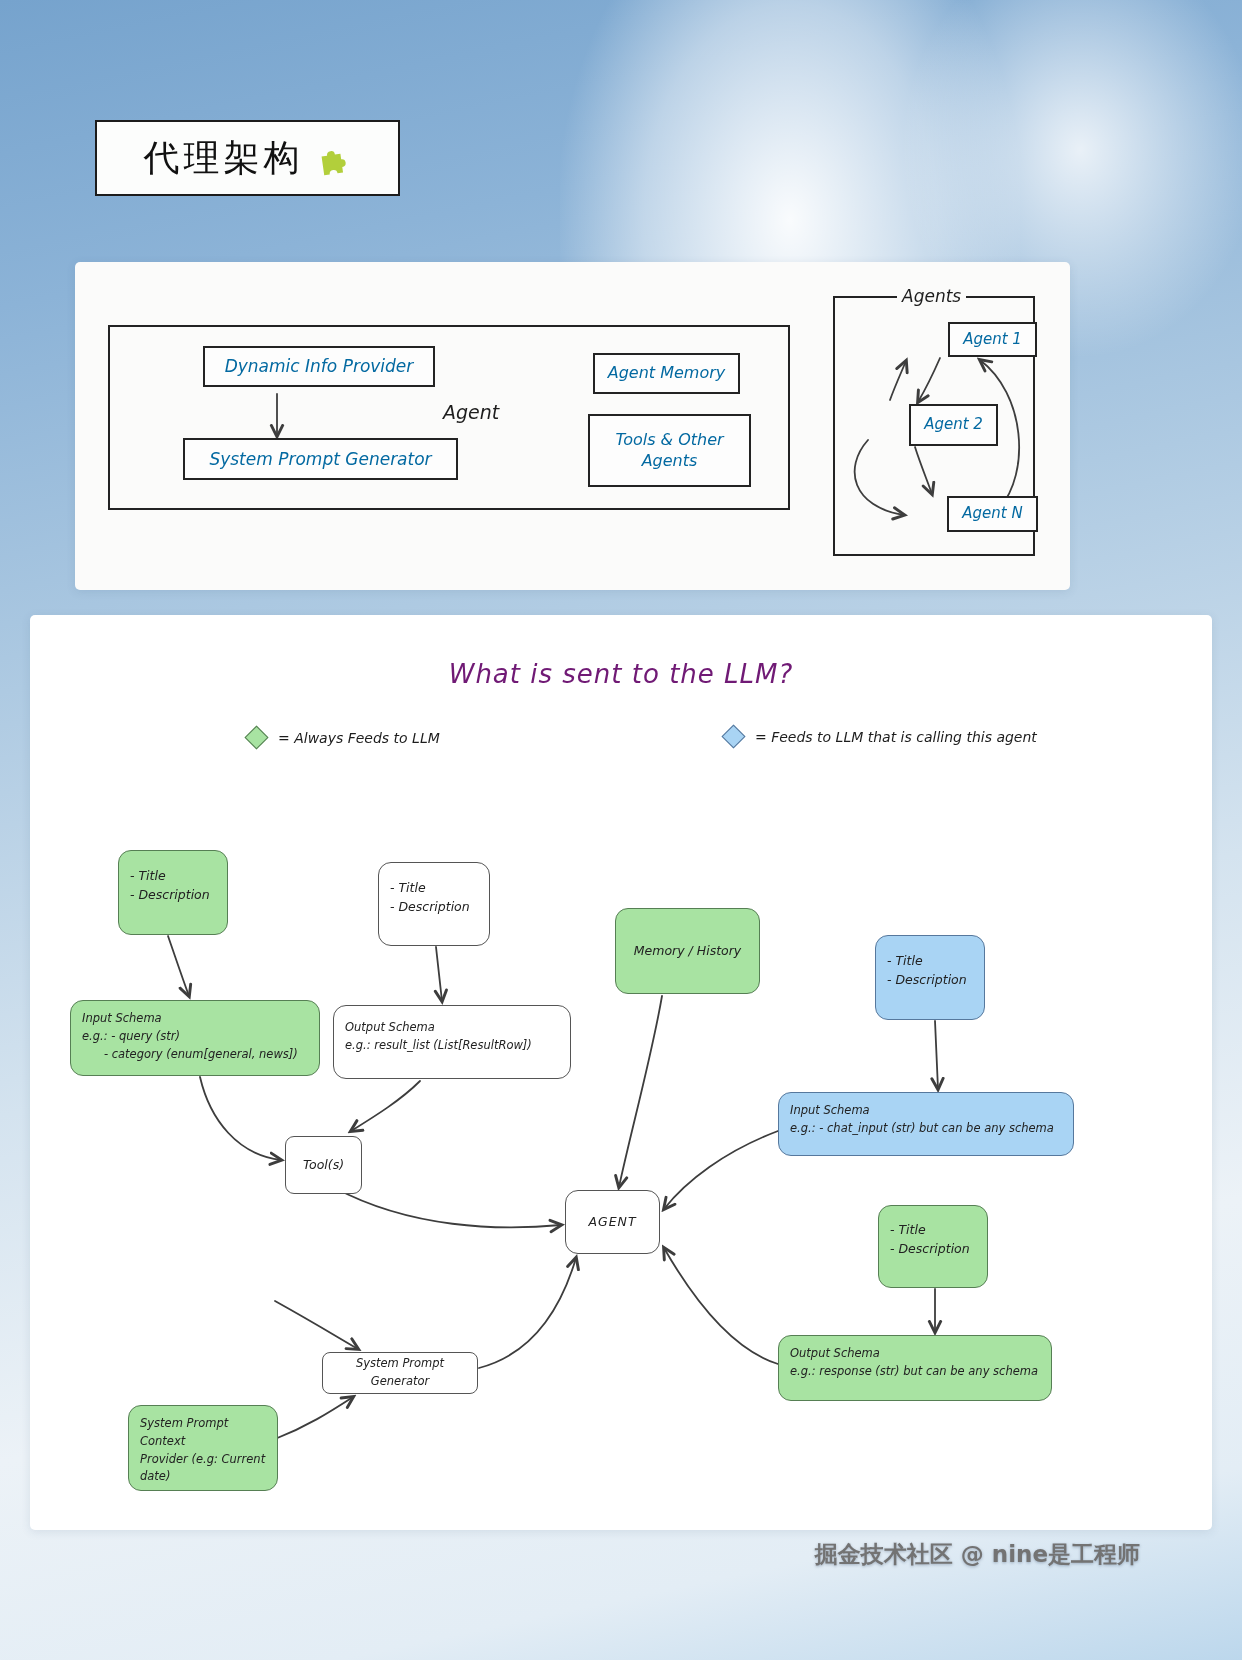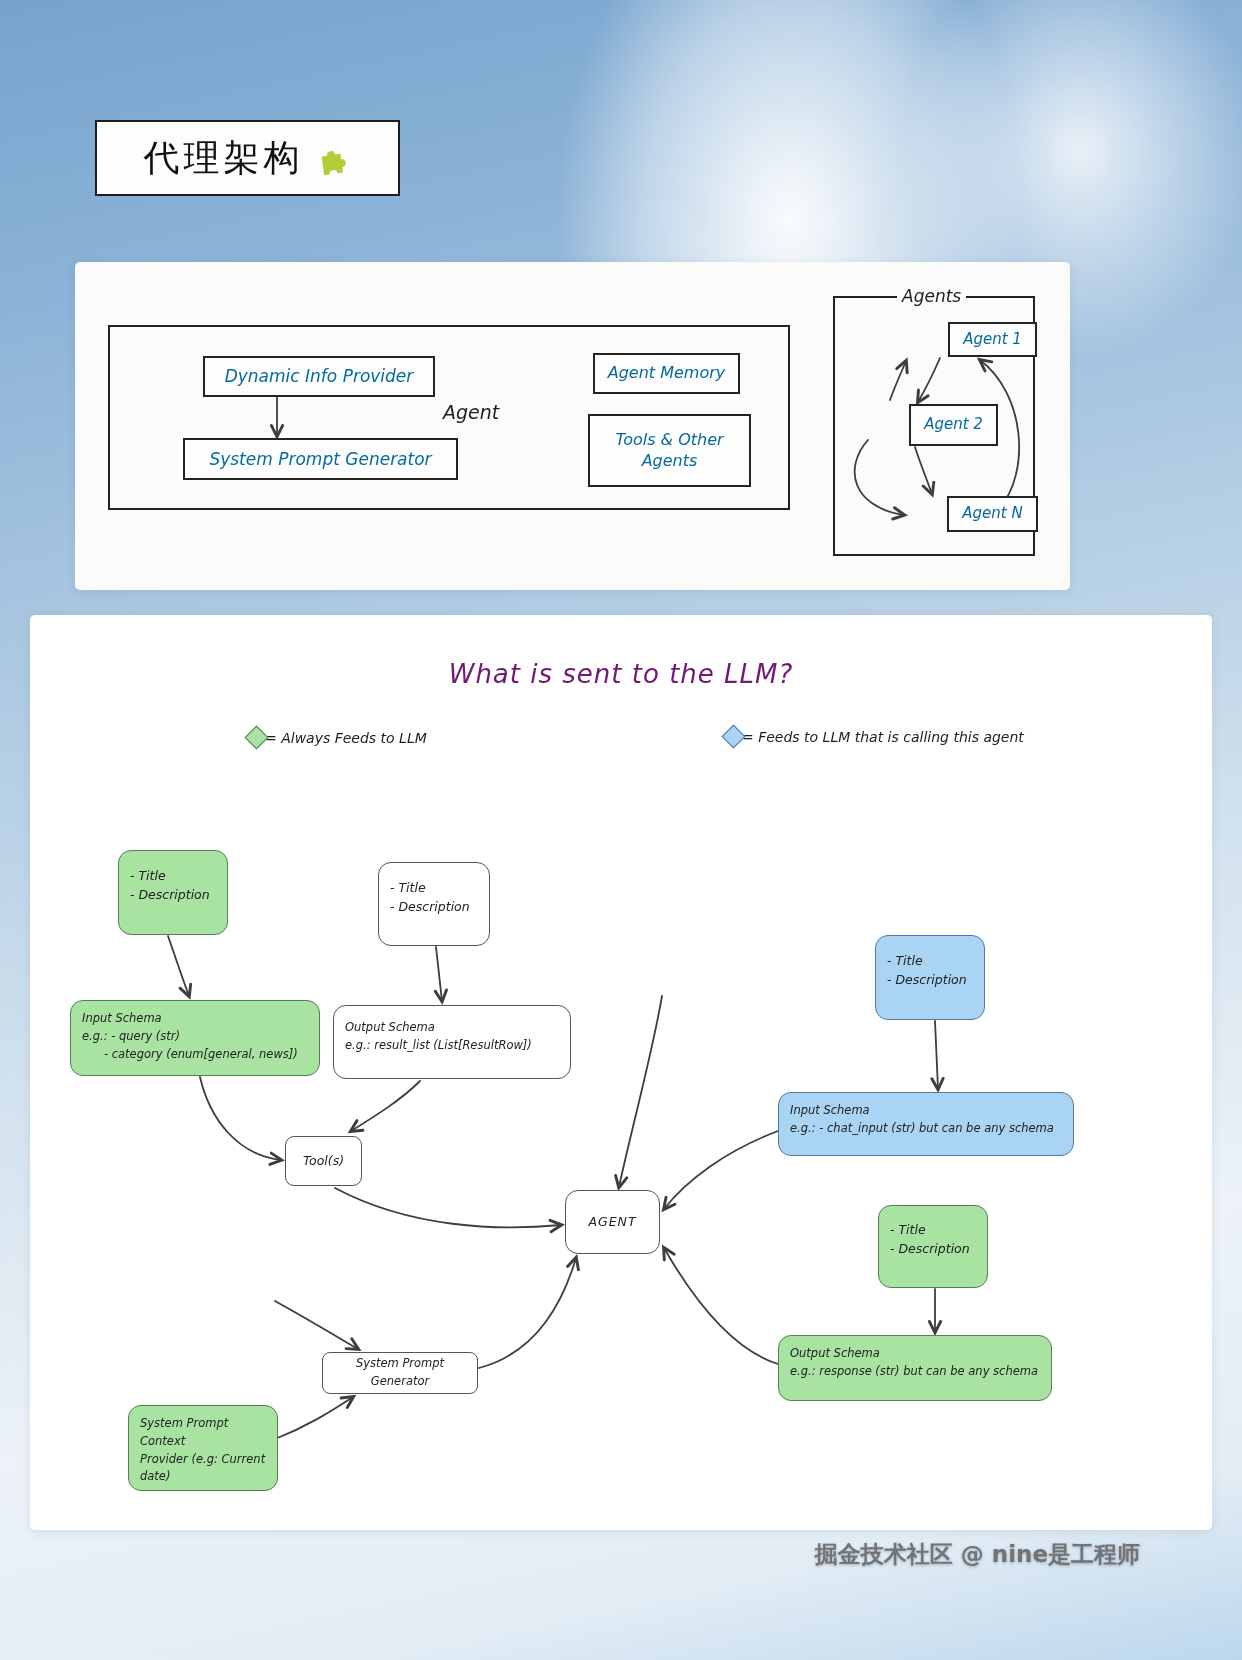--- a/index.html
+++ b/index.html
@@ -48,21 +48,21 @@
   }
   .node.green { background:var(--green,#a8e3a2); border-color:#567f54; }
   .node.blue  { background:var(--blue,#a9d4f4);  border-color:#56789d; }
   .node.center{ display:flex; align-items:center; justify-content:center; text-align:center; }
   .node.small { font-size:11.5px; line-height:1.55; }
 
   .diagram-title {
     position:absolute; left:0; top:44px; width:100%; text-align:center;
     font-style:italic; font-size:26px; color:#701a75; z-index:6; letter-spacing:1px;
   }
-  .legend { position:absolute; display:flex; align-items:center; z-index:6; }
+  .legend { position:absolute; display:flex; align-items:center; gap:13px; z-index:6; }
   .diamond { width:17px; height:17px; transform:rotate(45deg); border:1.5px solid #555; flex:0 0 auto; }
   .diamond.green { background:var(--green,#a8e3a2); border-color:#567f54; }
   .diamond.blue  { background:var(--blue,#a9d4f4);  border-color:#56789d; }
   .legend-label { font-style:italic; font-size:14px; color:#1d1d1d; }
 
   .footer-credit {
     position:absolute; right:102px; top:1539px; z-index:8;
     color:#737373; font-weight:bold; font-size:23px;
     text-shadow:0 1px 3px rgba(40,60,90,.35);
   }
@@ -92,21 +92,21 @@
     <path d="M865,96 C858,112 850,128 843,140" marker-end="url(#ah1)"></path>
     <path d="M840,185 C845,201 852,218 857,232" marker-end="url(#ah1)"></path>
     <path d="M924,247 C956,210 950,132 905,98" marker-end="url(#ah1)"></path>
     <path d="M793,178 C768,206 777,245 829,253" marker-end="url(#ah1)"></path>
     <path d="M815,138 C820,124 826,111 831,99" marker-end="url(#ah1)"></path>
   </svg>
 
   <div class="outline-rect" style="left:33px;top:63px;width:682px;height:185px;"></div>
   <div class="float-label" style="left:368px;top:139px;font-size:19px;">Agent</div>
 
-  <div class="hand-rect" style="left:88px;top:94px;width:232px;height:41px;font-size:17px;">Dynamic Info Provider</div>
+  <div class="hand-rect" style="left:88px;top:84px;width:232px;height:41px;font-size:17px;">Dynamic Info Provider</div>
   <div class="hand-rect" style="left:68px;top:176px;width:275px;height:42px;font-size:17px;">System Prompt Generator</div>
   <div class="hand-rect" style="left:478px;top:91px;width:147px;height:41px;font-size:16px;">Agent Memory</div>
   <div class="hand-rect" style="left:473px;top:152px;width:163px;height:73px;font-size:16px;">Tools &amp; Other
 Agents</div>
 
   <div class="outline-rect" style="left:758px;top:34px;width:202px;height:260px;background:#fbfbfa;z-index:3;"></div>
   <div class="float-label bg-label" style="left:822px;top:24px;font-size:17px;">Agents</div>
   <div class="hand-rect" style="left:833px;top:60px;width:89px;height:35px;font-size:15px;">Agent 1</div>
   <div class="hand-rect" style="left:794px;top:142px;width:89px;height:42px;font-size:15px;font-style:italic;">Agent 2</div>
   <div class="hand-rect" style="left:832px;top:234px;width:91px;height:36px;font-size:15px;">Agent N</div>
@@ -143,34 +143,35 @@
     <path d="M748,749 C700,734 661,680 634,633" marker-end="url(#ah2)"></path>
     <path d="M245,686 C281,706 304,720 328,734" marker-end="url(#ah2)"></path>
     <path d="M245,824 C276,812 300,797 323,782" marker-end="url(#ah2)"></path>
     <path d="M449,753 C506,738 532,690 546,643" marker-end="url(#ah2)"></path>
   </svg>
 
   <div class="node green" style="left:88px;top:235px;width:110px;height:85px;padding-top:16px;">- Title
 - Description</div>
   <div class="node" style="left:348px;top:247px;width:112px;height:84px;padding-top:16px;">- Title
 - Description</div>
+  <div class="node green center" style="left:585px;top:293px;width:145px;height:86px;">Memory / History</div>
   <div class="node blue" style="left:845px;top:320px;width:110px;height:85px;padding-top:16px;">- Title
 - Description</div>
 
   <div class="node green small" style="left:40px;top:385px;width:250px;height:76px;">Input Schema
 e.g.: - query (str)
       - category (enum[general, news])</div>
   <div class="node small" style="left:303px;top:390px;width:238px;height:74px;padding-top:13px;">Output Schema
 e.g.: result_list (List[ResultRow])</div>
   <div class="node blue small" style="left:748px;top:477px;width:296px;height:64px;">Input Schema
 e.g.: - chat_input (str) but can be any schema</div>
   <div class="node green" style="left:848px;top:590px;width:110px;height:83px;padding-top:15px;">- Title
 - Description</div>
 
-  <div class="node center" style="left:255px;top:521px;width:77px;height:50px;border-radius:9px;">Tool(s)</div>
+  <div class="node center" style="left:255px;top:521px;width:77px;height:58px;border-radius:9px;">Tool(s)</div>
   <div class="node center" style="left:535px;top:575px;width:95px;height:64px;letter-spacing:1px;">AGENT</div>
 
   <div class="node center small" style="left:292px;top:737px;width:156px;height:42px;border-radius:8px;">System Prompt Generator</div>
   <div class="node green small" style="left:98px;top:790px;width:150px;height:86px;">System Prompt Context
 Provider (e.g: Current
 date)</div>
   <div class="node green small" style="left:748px;top:720px;width:274px;height:66px;">Output Schema
 e.g.: response (str) but can be any schema</div>
 </div>
 

